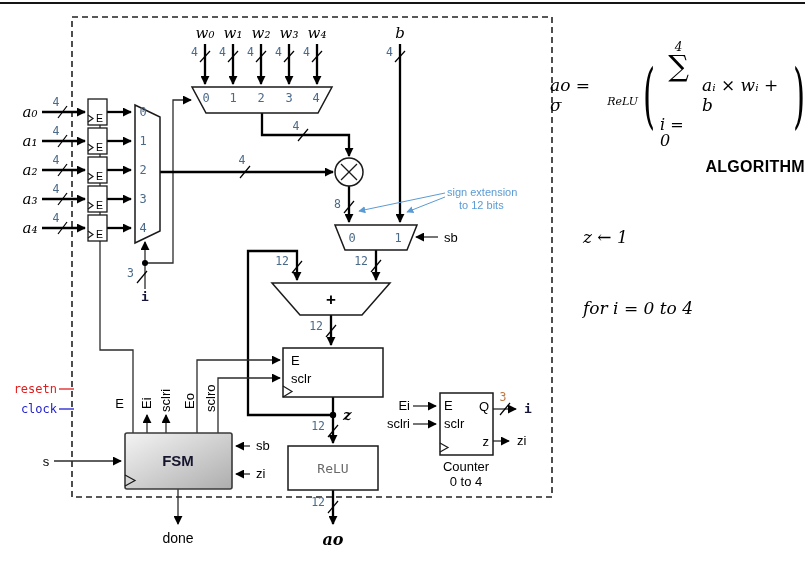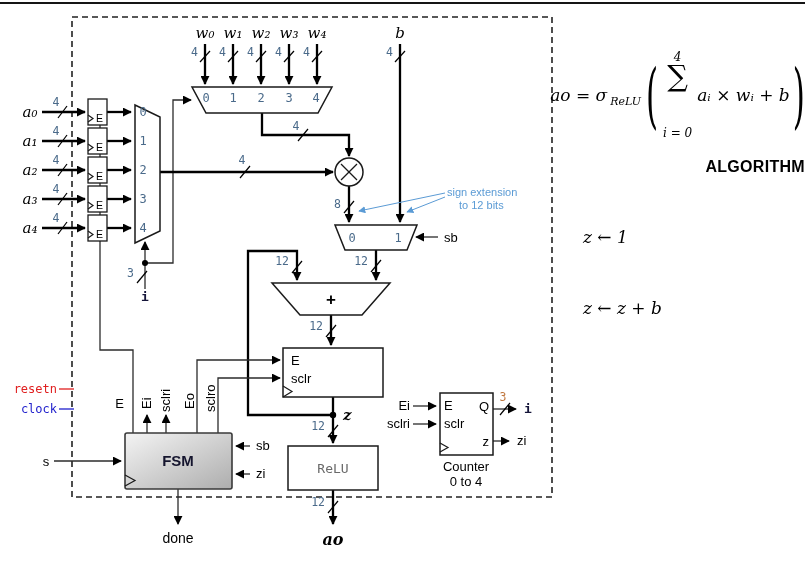--- a/index.html
+++ b/index.html
@@ -38,21 +38,21 @@
   .border-dash{fill:none;stroke:#222;stroke-width:1.6;stroke-dasharray:6 4;}
   
   .panel-formula{position:absolute;left:550px;top:50px;width:255px;height:90px;
     display:flex;align-items:center;justify-content:center;gap:3px;
     font-family:"DejaVu Serif",serif;font-style:italic;font-size:17px;color:#000;}
   .fsub{font-size:11px;position:relative;top:6px;margin-right:2px;}
   .paren{font-size:31px;font-style:normal;font-weight:300;transform:scaleY(2.3);line-height:0;}
   .sumstack{display:flex;flex-direction:column;align-items:center;line-height:1;margin:0 2px;}
   .sumtop{font-size:12px;}
   .sumsym{font-size:29px;font-style:normal;line-height:.95;}
-  .sumbot{font-size:12px;margin-top:36px;}
+  .sumbot{font-size:16px;margin-top:36px;}
   .algo-title{position:absolute;left:552px;top:158px;width:253px;text-align:right;
     font-family:"Liberation Sans",sans-serif;font-weight:bold;font-size:16px;letter-spacing:.3px;}
   .algo{position:absolute;left:583px;top:179px;font-family:"DejaVu Serif",serif;
     font-style:italic;font-size:17px;line-height:23.5px;white-space:pre;}
   .algo .indent{padding-left:57px;}
 </style>
 </head>
 <body>
 
 <div class="canvas">
@@ -318,16 +318,16 @@
       <span class="sumbot">i = 0</span>
     </span>
     <span>aᵢ × wᵢ + b</span>
     <span class="paren">)</span>
   </div>
 
   <div class="algo-title">ALGORITHM</div>
 
   <div class="algo">
     <div>z ← 1</div>
-    <div>z ← z + b</div>
+    <div>for i = 0 to 4</div>
     
   </div>
 </div>
 
 </body></html>

